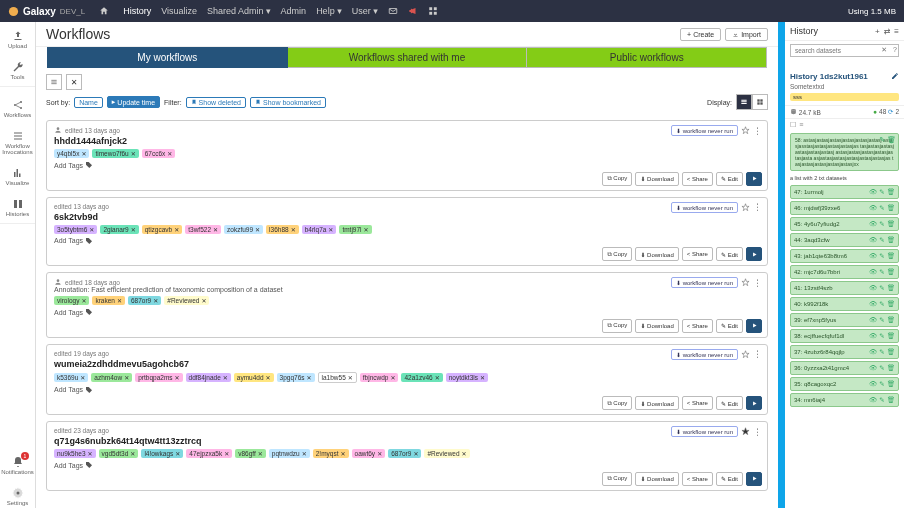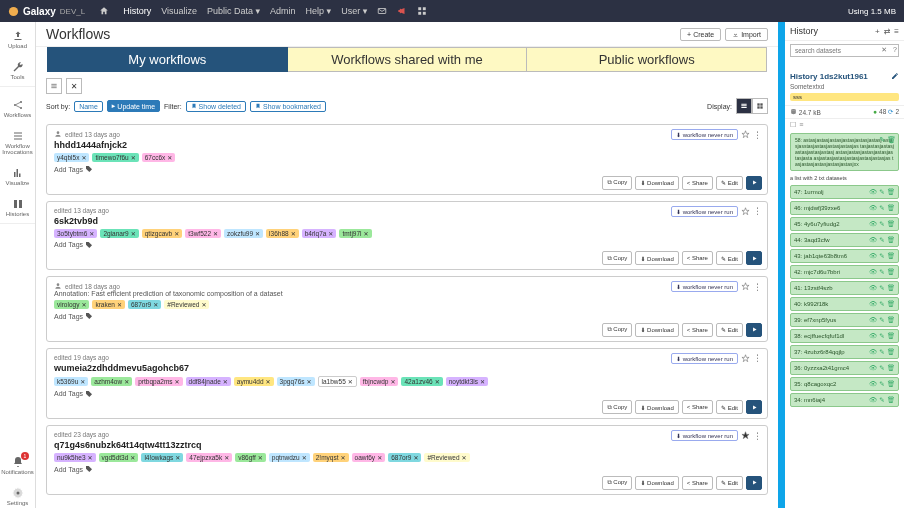--- a/index.html
+++ b/index.html
@@ -15,22 +15,22 @@
 .shell { display: flex; height: calc(100% - 22px); }
 .sidebar { width: 36px; background: #fff; border-right: 1px solid #ddd; display: flex; flex-direction: column; align-items: center; padding-top: 6px; gap: 8px; }
 .side-item { width: 100%; text-align: center; font-size: 6px; color: #666; cursor: pointer; padding: 2px 0; }
 .side-item svg, .side-item .icon-box { margin: 0 auto 1px; }
 .side-item.divider-after { border-bottom: 1px solid #eee; padding-bottom: 6px; margin-bottom: 2px; }
 .main { flex: 1; display: flex; flex-direction: column; overflow: hidden; }
 .main-head { padding: 4px 10px; display: flex; align-items: center; justify-content: space-between; border-bottom: 1px solid #eee; }
 .main-title { font-size: 14px; font-weight: 400; color: #333; }
 .head-btns { display: flex; gap: 4px; }
 .btn { border: 1px solid #bbb; background: #fff; padding: 2px 6px; font-size: 7px; border-radius: 2px; cursor: pointer; display: inline-flex; align-items: center; gap: 2px; color: #333; }
-.tabs { display: flex; margin: 0 11px; font-size: 13px; }
-.tab { flex: 1; text-align: center; padding: 4px; border: 1px solid #bbb; background: #fef9c3; cursor: pointer; color: #333; }
+.tabs { display: flex; margin: 0 11px; font-size: 10px; }
+.tab { flex: 1; text-align: center; padding: 4px; border: 1px solid #bbb; background: #84cc16; cursor: pointer; color: #333; }
 .tab.active { background: #25537b; color: #fff; border-color: #25537b; }
 .tab:not(:first-child) { border-left: none; }
 .filterbar { margin: 6px 10px 0; display: flex; align-items: center; gap: 4px; }
 .search-input { flex: 1; border: 1px solid #bbb; padding: 3px 5px; font-size: 7px; background: #fff; }
 .filterbar .ibtn { border: 1px solid #bbb; width: 16px; height: 16px; display: flex; align-items: center; justify-content: center; font-size: 8px; cursor: pointer; }
 .sortrow { margin: 4px 10px; display: flex; align-items: center; gap: 4px; font-size: 7px; }
 .chip { border: 1px solid #2c7ab8; color: #2c7ab8; padding: 1px 4px; border-radius: 2px; cursor: pointer; display: inline-flex; align-items: center; gap: 2px; }
 .chip.filled { background: #2c7ab8; color: #fff; }
 .sortrow .spacer { flex: 1; }
 .display-toggle { display: flex; }
@@ -88,21 +88,21 @@
       </svg>
     <span class="logo-text">Galaxy</span>
     <span class="logo-env">DEV_L</span>
   </div>
   <svg width="10" height="10" viewBox="0 0 24 24" style="margin-left:14px">
       <path fill="#ccc" d="M12 3l9 8h-3v9h-4v-6H10v6H6v-9H3z"></path>
     </svg>
   <div class="nav">
     <span class="nav-item active">History</span>
     <span class="nav-item">Visualize</span>
-    <span class="nav-item">Public Data ▾</span>
+    <span class="nav-item">Shared Admin ▾</span>
     <span class="nav-item">Admin</span>
     <span class="nav-item">Help ▾</span>
     <span class="nav-item">User ▾</span>
     <svg width="10" height="10" viewBox="0 0 24 24">
         <rect x="3" y="6" width="18" height="12" rx="1" fill="none" stroke="#ccc" stroke-width="2"></rect>
         <path d="M3 7l9 6 9-6" stroke="#ccc" stroke-width="2" fill="none"></path>
       </svg>
     <svg width="10" height="10" viewBox="0 0 24 24">
         <path fill="#d9534f" d="M3 10v4l4 1v3l3-2 8 3V5l-8 3-3-2v3z"></path>
       </svg>

